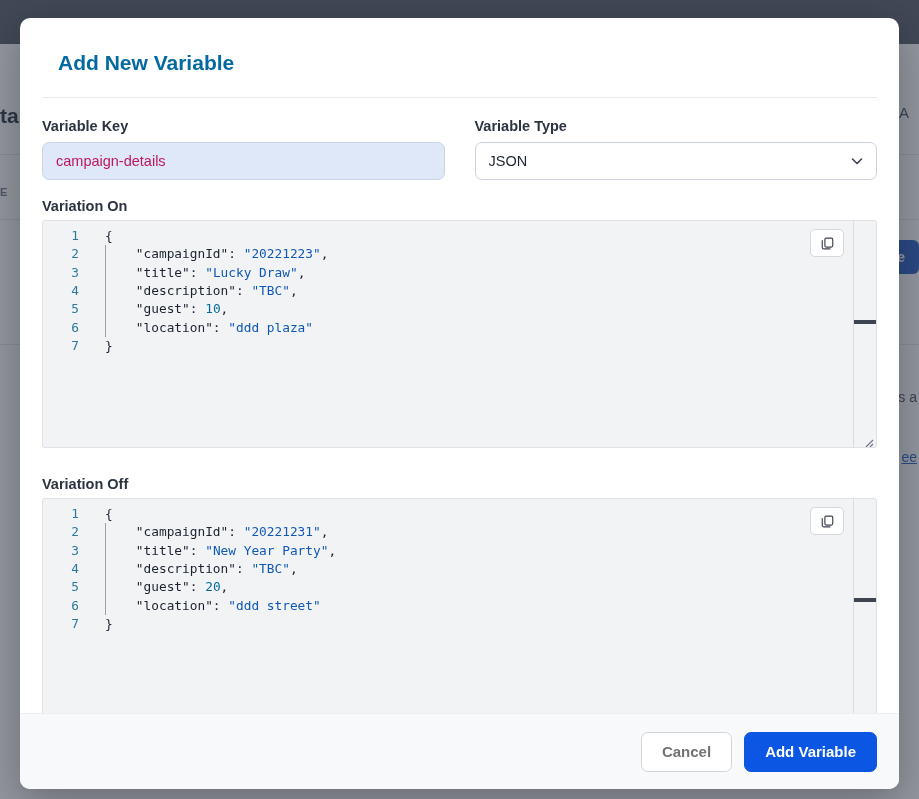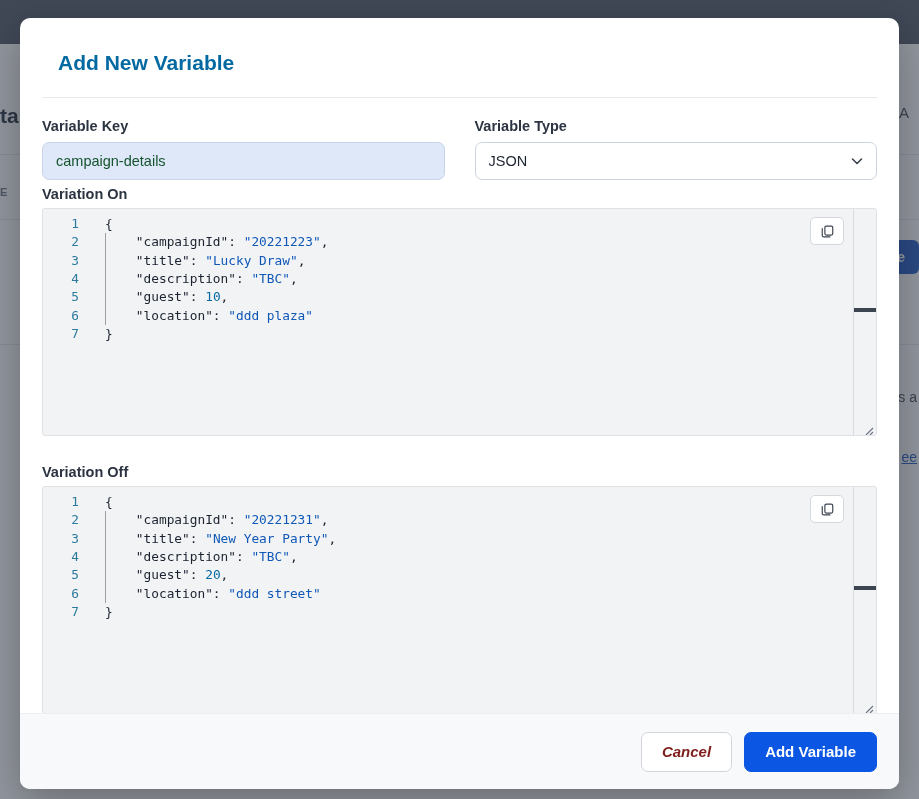--- a/index.html
+++ b/index.html
@@ -92,40 +92,40 @@
     line-height: 1.2;
   }
   .title-rule {
     height: 1px; background: #e8eaed;
     margin: 0 0 20px 0;
   }
 
   .field-row {
     display: flex;
     gap: 30px;
-    margin-bottom: 6px;
+    margin-bottom: 18px;
   }
   .field-col { flex: 1 1 0; min-width: 0; }
 
   .field-label {
     display: block;
     font-size: 14.5px;
     font-weight: 600;
     color: #2c3442;
     margin-bottom: 8px;
   }
 
   .text-input {
     width: 100%;
     height: 38px;
     border: 1px solid #c9d4e8;
     border-radius: 7px;
     background: #dee8f9;
     font-size: 14.5px;
-    color: #14532d;
+    color: #be185d;
     padding: 0 13px;
     font-family: "Liberation Sans", sans-serif;
     outline: none;
   }
 
   .select-wrap { position: relative; }
   .select-input {
     width: 100%;
     height: 38px;
     border: 1px solid #ccd3dd;
@@ -249,22 +249,21 @@
     border-radius: 7px;
     padding: 0 20px;
     height: 40px;
     cursor: pointer;
     border: 1px solid transparent;
     white-space: nowrap;
   }
   .btn-cancel {
     background: #ffffff;
     border-color: #d2d6dc;
-    color: #7f1d1d;
-    font-style: italic;
+    color: #737373;
   }
   .btn-primary {
     background: #0b57e3;
     border-color: #0b57e3;
     color: #ffffff;
   }
 </style>
 </head>
 <body>
 

